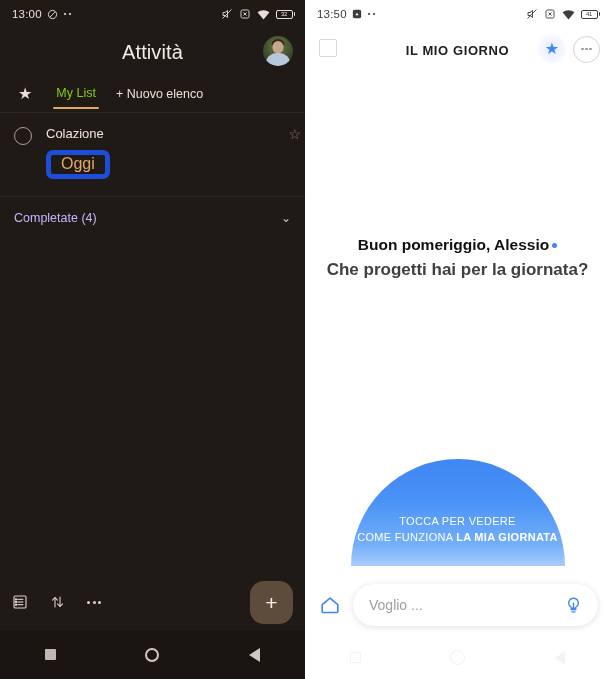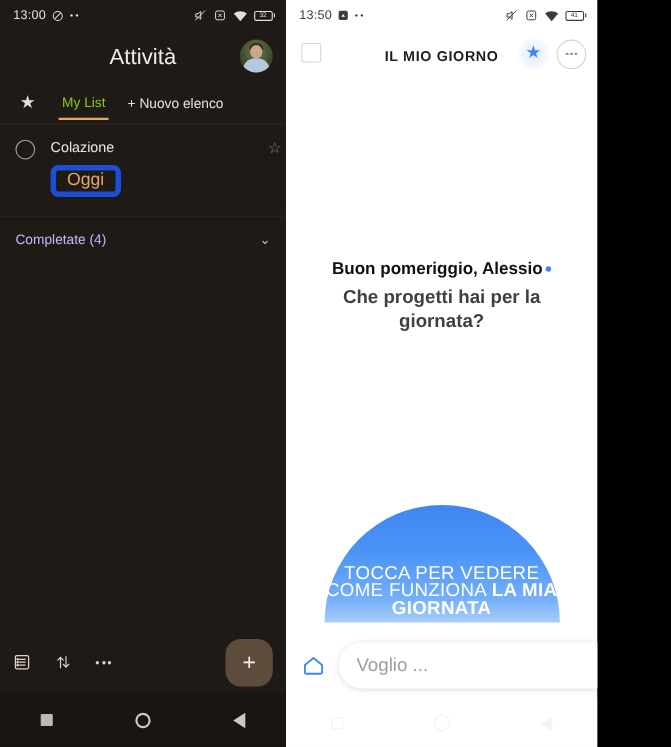--- a/index.html
+++ b/index.html
@@ -15,21 +15,21 @@
   }
   .screens {
     display: flex;
     width: 610px;
     height: 679px;
   }
 
   
   .phone-left {
     position: relative;
-    width: 260px;
+    width: 305px;
     height: 679px;
     background: #201a16;
     overflow: hidden;
   }
   .status-bar {
     height: 28px;
     display: flex;
     align-items: center;
     justify-content: space-between;
     padding: 0 10px 0 12px;
@@ -296,21 +296,21 @@
     width: 0;
     height: 0;
     border-top: 7px solid transparent;
     border-bottom: 7px solid transparent;
     border-right: 11px solid #cfc8c1;
   }
 
   
   .phone-right {
     position: relative;
-    width: 283px;
+    width: 305px;
     height: 679px;
     background: #ffffff;
     overflow: hidden;
   }
   .phone-right .sb-clock,
   .phone-right .sb-left,
   .phone-right .sb-right { color: #3c3c3c; }
 
   .r-header {
     position: relative;
@@ -416,21 +416,21 @@
     border-radius: 107px 107px 0 0;
     background: linear-gradient(180deg, #3f86f3 0%, #4a93f6 40%, #74aff9 80%, #a8cdfc 100%);
   }
   .dome-text {
     position: absolute;
     left: -28px;
     right: -28px;
     top: 54px;
     text-align: center;
     color: #ffffff;
-    font-size: 17px;
+    font-size: 11px;
     line-height: 16px;
     letter-spacing: 0.3px;
   }
   .dome-text b { font-weight: bold; }
 
   .r-inputbar {
     position: absolute;
     left: 0;
     right: 0;
     bottom: 43px;
@@ -459,21 +459,21 @@
     align-items: center;
     padding: 0 14px;
     box-sizing: border-box;
   }
   .search-input {
     flex: 1 1 auto;
     border: none;
     outline: none;
     background: transparent;
     font-family: "Liberation Sans", sans-serif;
-    font-size: 17px;
+    font-size: 14px;
     color: #3c3c3c;
   }
   .search-input::placeholder { color: #9e9e9e; }
   .bulb-btn {
     width: 22px;
     height: 22px;
     flex: 0 0 auto;
     display: flex;
     align-items: center;
     justify-content: center;

